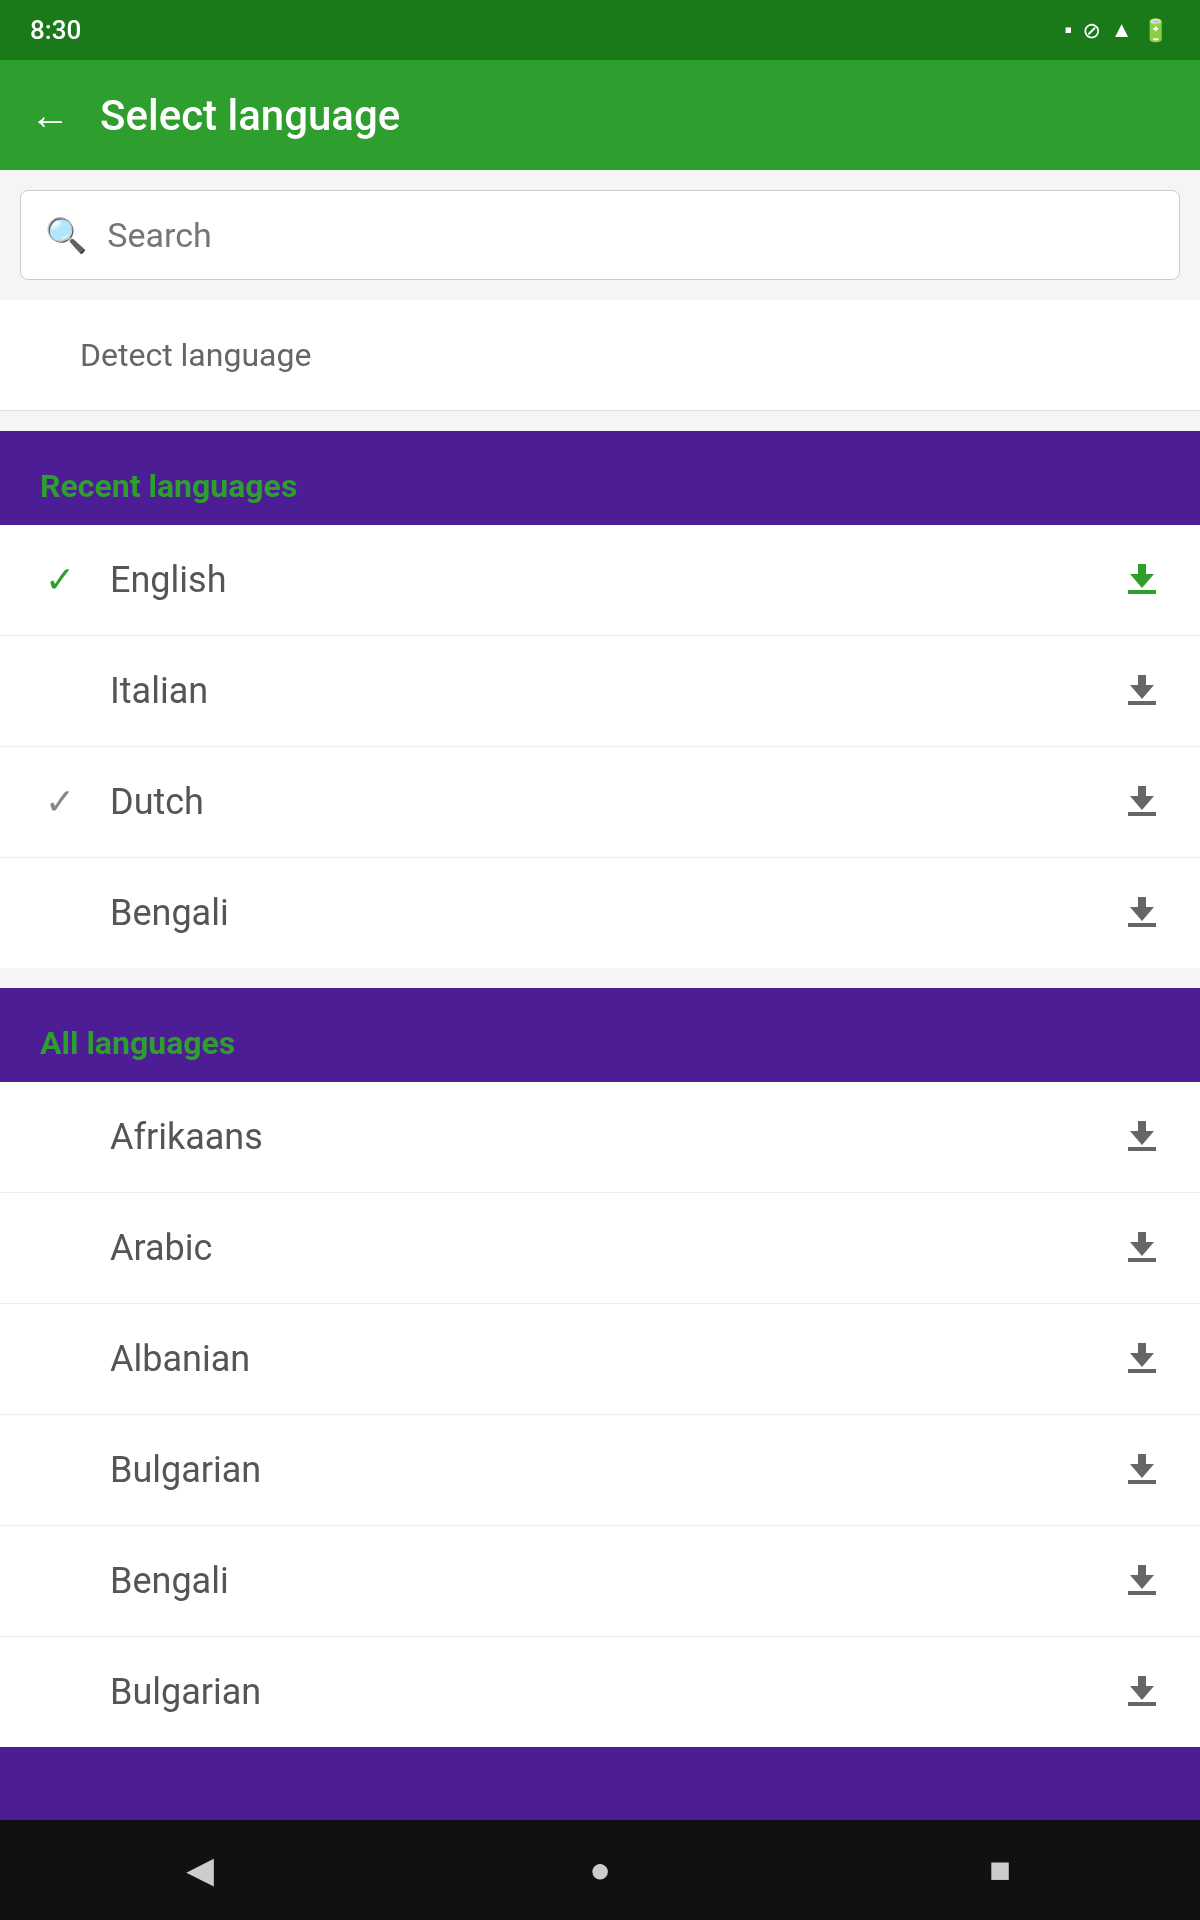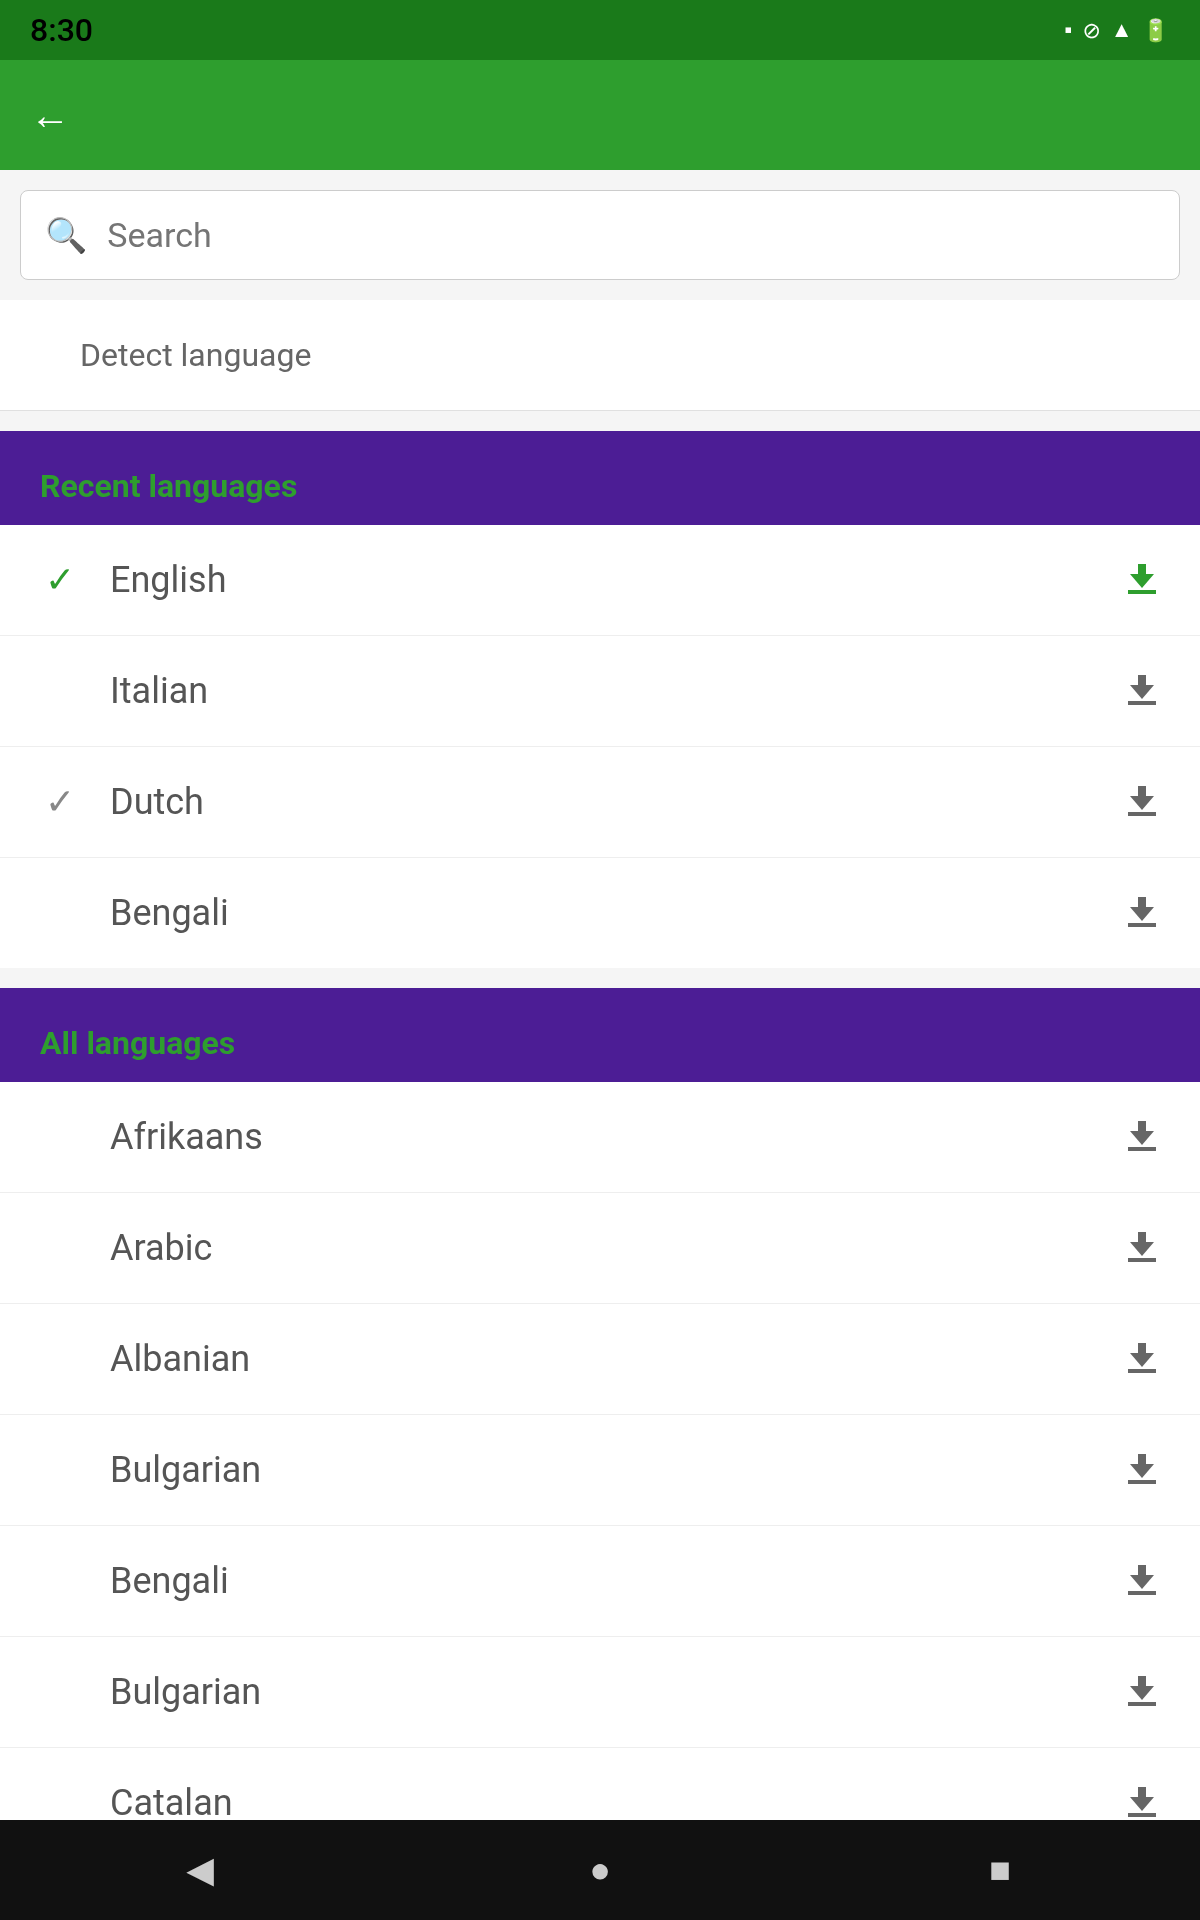--- a/index.html
+++ b/index.html
@@ -23,22 +23,22 @@
       background: #1a7a1a;
       height: 60px;
       display: flex;
       align-items: center;
       justify-content: space-between;
       padding: 0 30px;
       flex-shrink: 0;
     }
 
     .status-bar-left {
-      color: #000000;
-      font-size: 32px;
+      color: #ffffff;
+      font-size: 26px;
       font-weight: 500;
     }
 
     .status-bar-right {
       display: flex;
       align-items: center;
       gap: 10px;
     }
 
     .status-icon {
@@ -208,20 +208,21 @@
   <div class="status-bar-right">
     <span class="status-icon">▪</span>
     <span class="status-icon">⊘</span>
     <span class="status-icon">▲</span>
     <span class="status-icon">🔋</span>
   </div>
 </div>
 
 <div class="app-bar">
   <div class="back-button">←</div>
+  <div class="app-bar-title">Select language</div>
 </div>
 
 <div class="search-container">
   <span class="search-icon">🔍</span>
   <input class="search-input" type="text" placeholder="Search" style="">
 </div>
 
 <div class="content">
 
   <div class="detect-language">Detect language</div>
@@ -352,31 +353,20 @@
       <span class="language-name">Bulgarian</span>
       <span class="dl-arrow">
         <svg width="36" height="36" viewBox="0 0 36 36">
           <polygon points="18,26 6,12 30,12" fill="#666"></polygon>
           <rect x="14" y="2" width="8" height="14" fill="#666"></rect>
           <rect x="4" y="28" width="28" height="4" fill="#666"></rect>
         </svg>
       </span>
     </div>
 
-    <div class="language-item">
-      <span class="check-mark empty">✓</span>
-      <span class="language-name">Catalan</span>
-      <span class="dl-arrow">
-        <svg width="36" height="36" viewBox="0 0 36 36">
-          <polygon points="18,26 6,12 30,12" fill="#666"></polygon>
-          <rect x="14" y="2" width="8" height="14" fill="#666"></rect>
-          <rect x="4" y="28" width="28" height="4" fill="#666"></rect>
-        </svg>
-      </span>
-    </div>
 
   </div>
 
 </div>
 
 <div class="nav-bar">
   <div class="nav-button">◀</div>
   <div class="nav-button">●</div>
   <div class="nav-button">■</div>
 </div>

